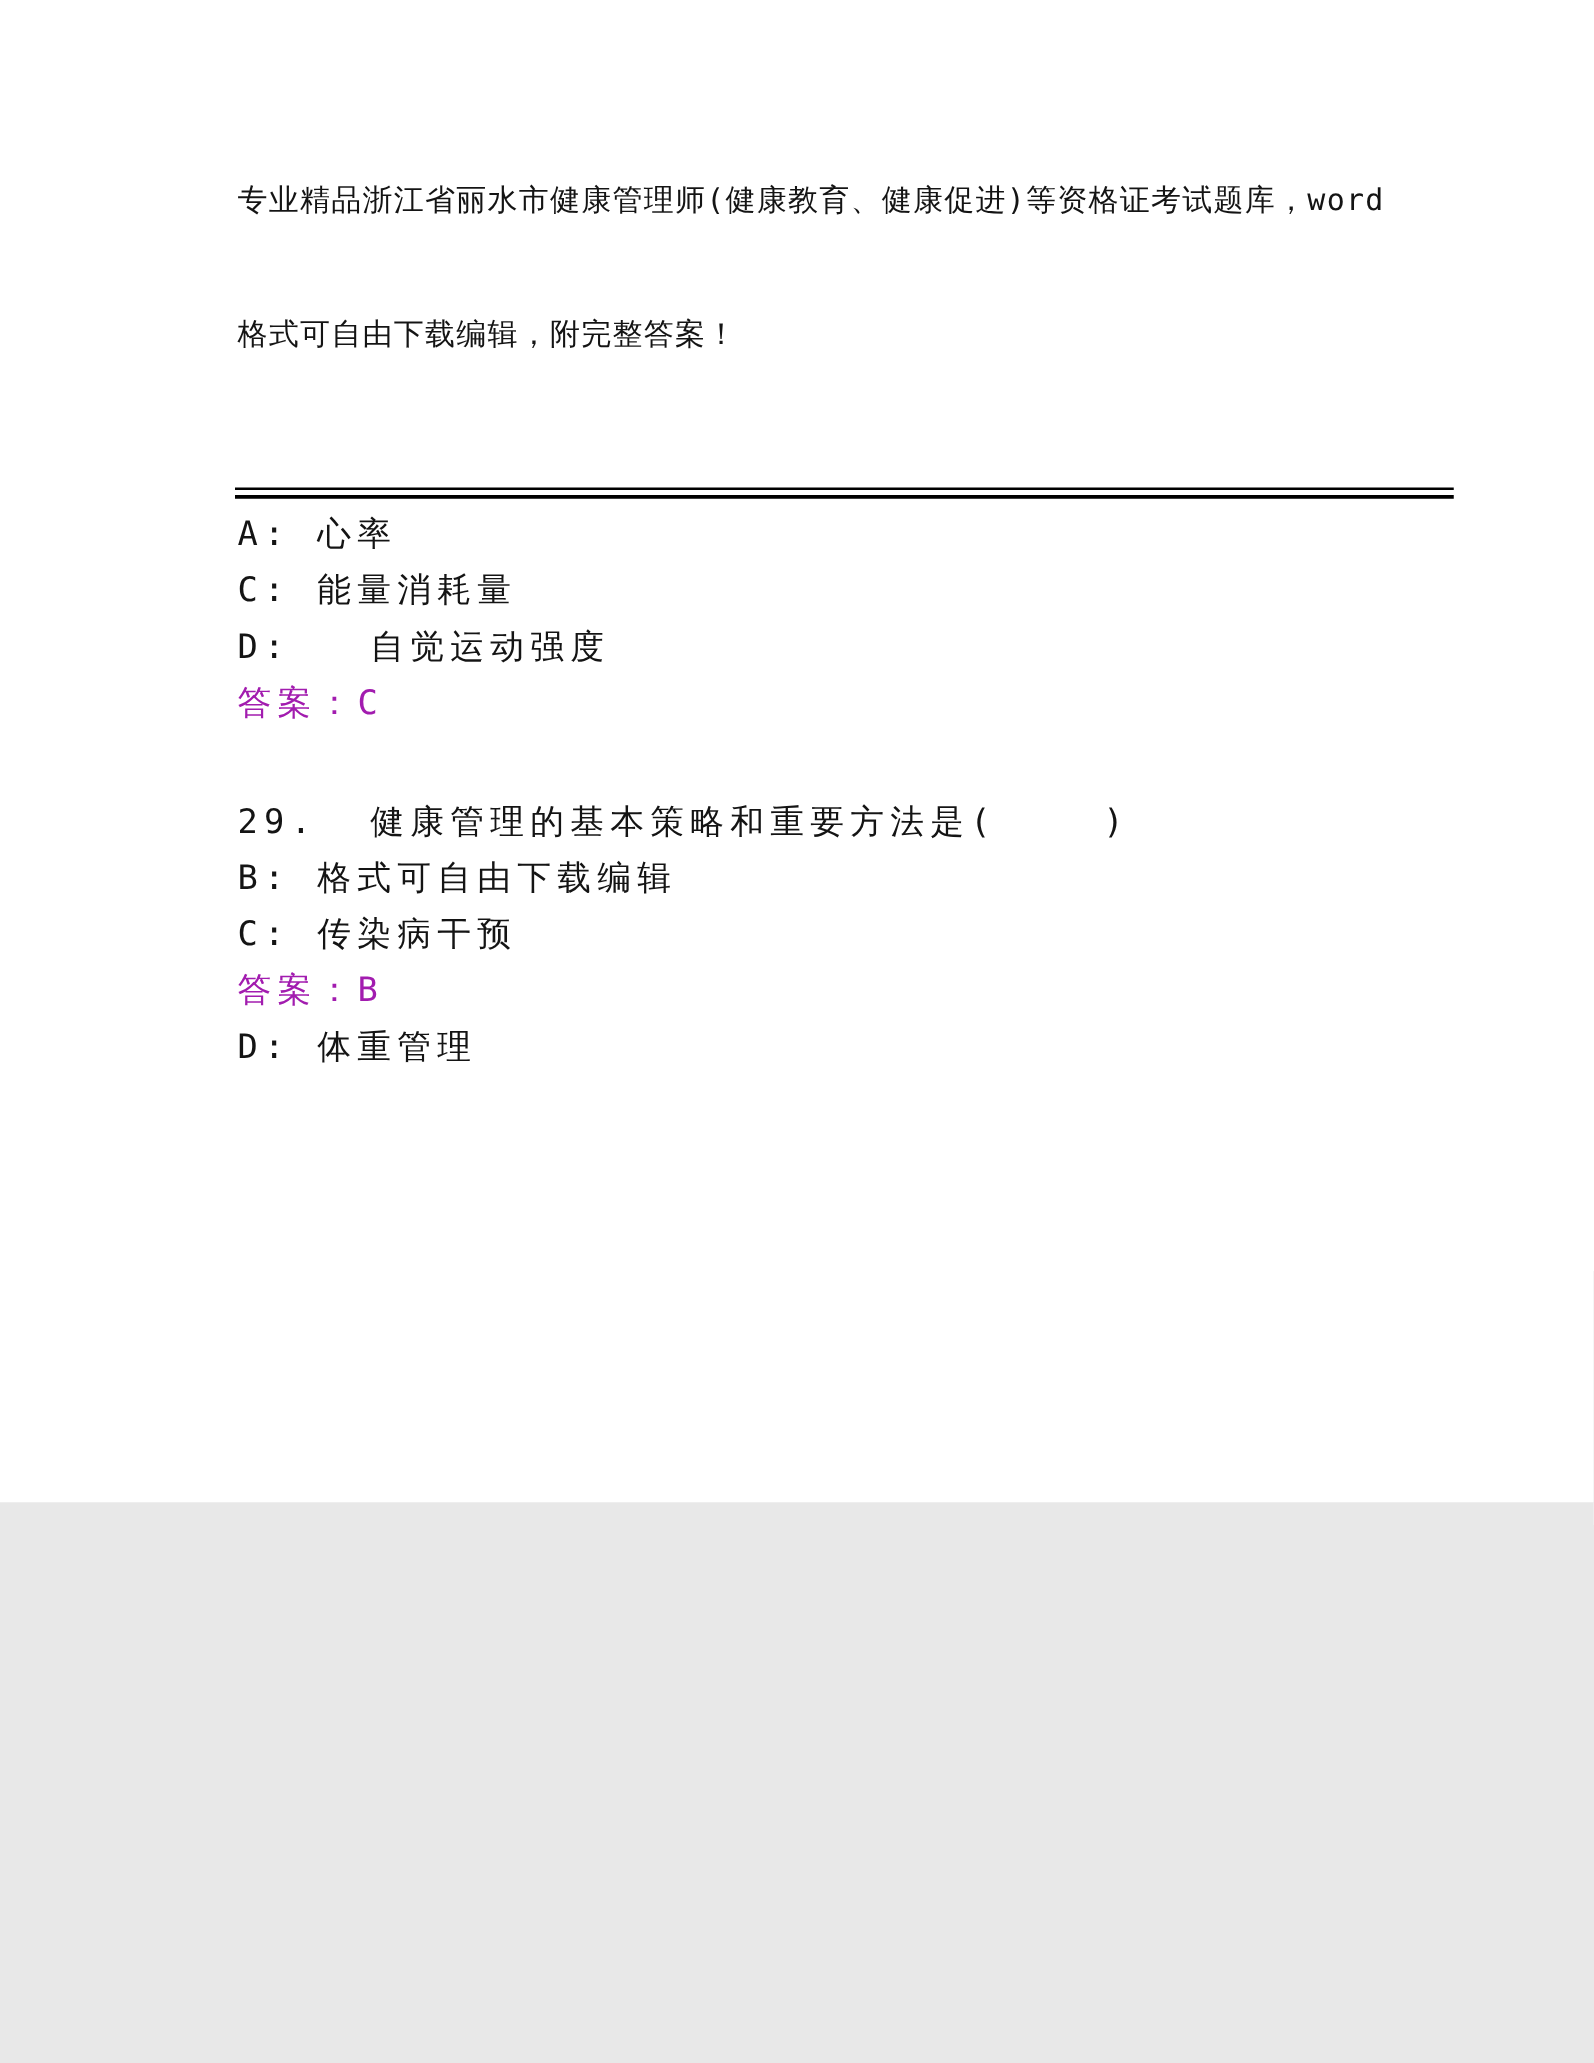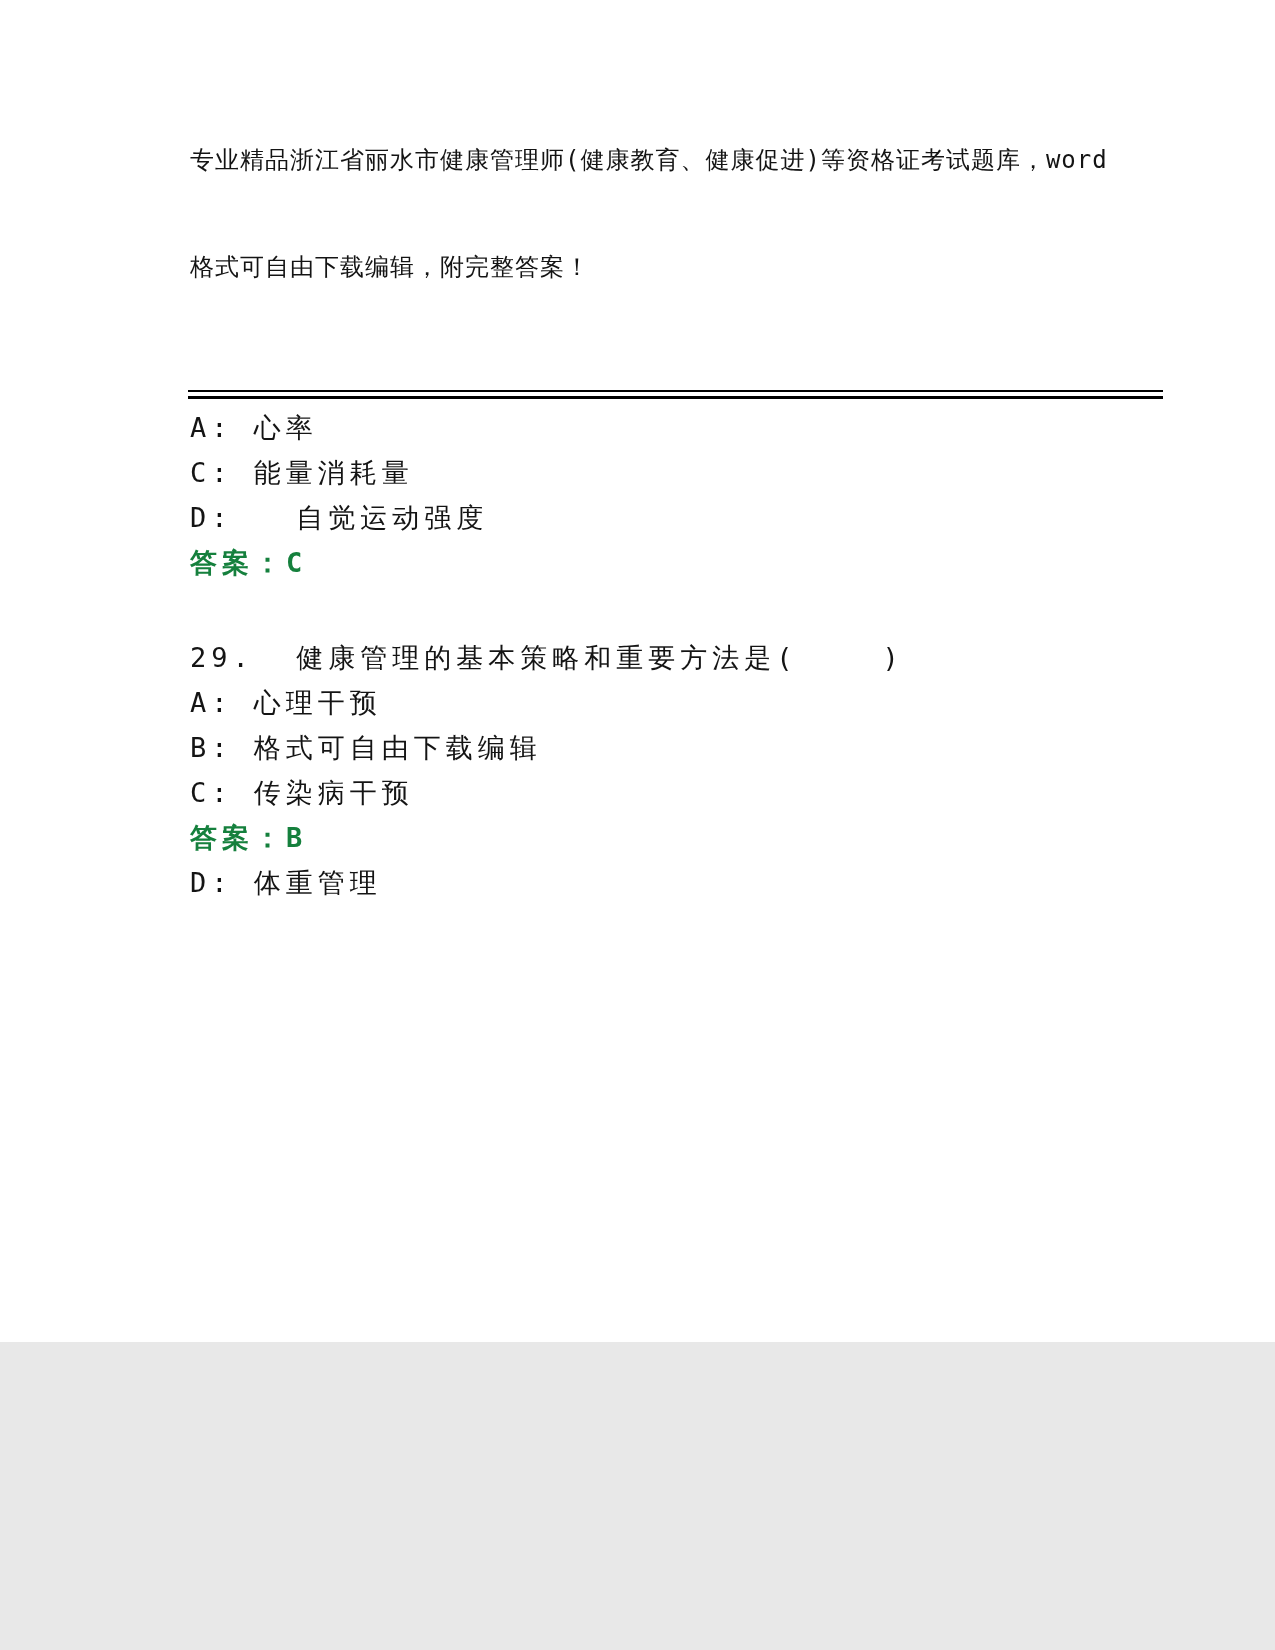--- a/index.html
+++ b/index.html
@@ -1,18 +1,18 @@
 <!DOCTYPE html>
 <html><head>
 <meta charset="utf-8">
 <style>
   html,body{margin:0;padding:0;background:#e8e8e8;}
   .page{
     position:relative;
-    width:1275px;height:1342px;
+    width:1275px;height:1202px;
     margin:0 auto;
     background:#ffffff;
     color:#141414;
     font-family:"DejaVu Sans Mono","Liberation Mono",monospace;
     overflow:hidden;
   }
   .header{
     padding:76px 100px 0 190px;
     font-size:24px;
     line-height:31px;
@@ -31,21 +31,21 @@
     font-size:27px;
     letter-spacing:5px;
   }
   .line{
     line-height:45px;
     white-space:pre-wrap;
   }
   .q-block{margin-top:0;}
   .q-gap{margin-top:50px;}
   .q-gap-lg{margin-top:110px;}
-  .ans{font-weight:bold;color:#15803d;}
+  .ans{font-weight:normal;color:#a21caf;}
 </style>
 </head>
 <body>
 
 <div class="page">
 
   <div class="header">
     <div class="line">专业精品浙江省丽水市健康管理师(健康教育、健康促进)等资格证考试题库，word</div>
     <div class="line">格式可自由下载编辑，附完整答案！</div>
   </div>
@@ -57,21 +57,20 @@
     <div class="q-block">
       <div class="line">A: 心率</div>
       <div class="line">C: 能量消耗量</div>
       <div class="line">D:   自觉运动强度</div>
       <div class="line ans">答案：C</div>
     </div>
 
 
     <div class="q-block q-gap">
       <div class="line">29.  健康管理的基本策略和重要方法是(    )</div>
-      <div class="line">A: 心理干预</div>
       <div class="line">B: 格式可自由下载编辑</div>
       <div class="line">C: 传染病干预</div>
       <div class="line ans">答案：B</div>
       <div class="line">D: 体重管理</div>
     </div>
 
 
   </div>
 </div>
 

